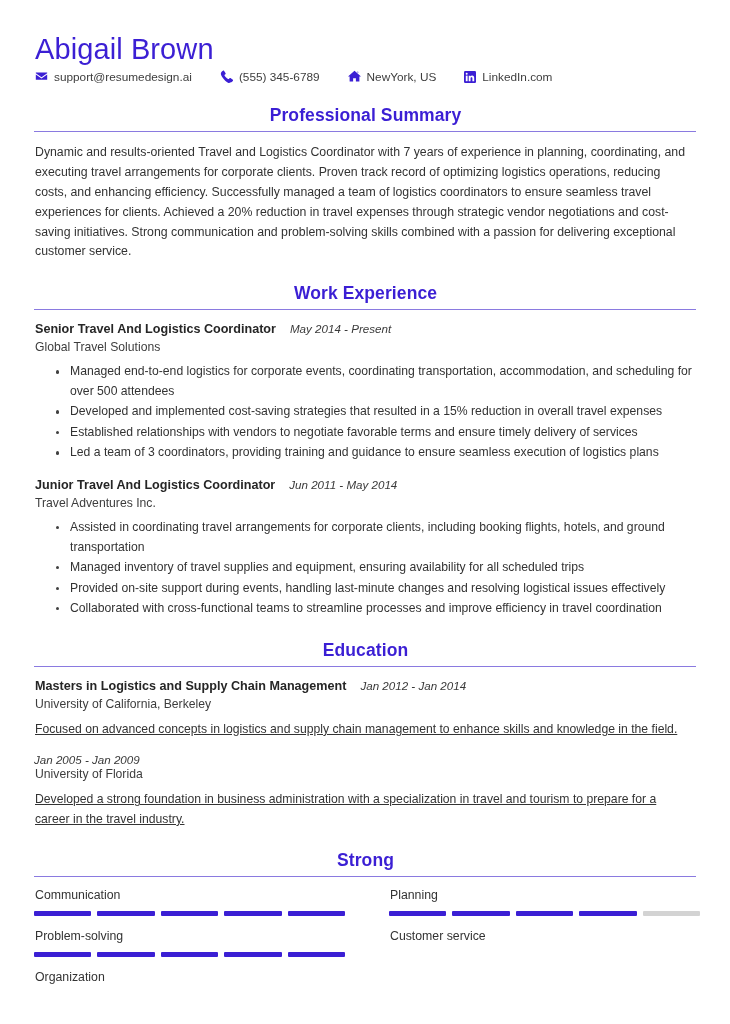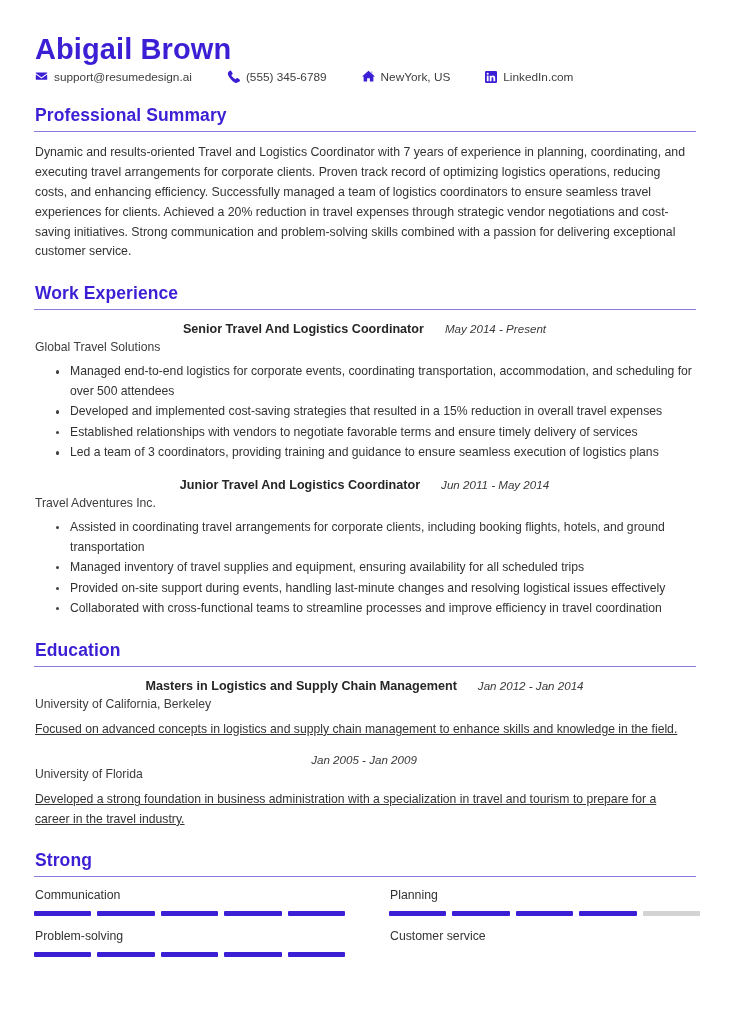--- a/index.html
+++ b/index.html
@@ -19,38 +19,38 @@
     height: 1024px;
     box-sizing: border-box;
     padding: 34px 34px 0 34px;
     position: relative;
     background: #ffffff;
   }
 
   
   .name {
     font-size: 29px;
-    font-weight: bold;
+    font-weight: normal;
     color: #3b1fd4;
     letter-spacing: 0.1px;
     line-height: 1.1;
     margin: 0 0 4px 1px;
   }
   .job-title {
     font-size: 14.5px;
     color: #3d3d3d;
     letter-spacing: 0.25px;
     margin: 0 0 11px 1px;
     font-weight: normal;
   }
   .contact-row {
     display: flex;
     align-items: center;
     flex-wrap: wrap;
-    gap: 16px;
+    gap: 9px;
     margin-left: 1px;
   }
   .contact-item {
     display: flex;
     align-items: center;
     font-size: 11.8px;
     color: #3d3d3d;
     margin-right: 19px;
     white-space: nowrap;
   }
@@ -65,20 +65,21 @@
   .contact-item svg { display: block; fill: #3b1fd4; }
 
   
   .section { margin-top: 21px; }
   .section-title {
     font-size: 17.5px;
     font-weight: bold;
     color: #3b1fd4;
     margin: 0 0 5px 1px;
     letter-spacing: 0.1px;
+    text-align: center;
   }
   .section-rule {
     height: 1px;
     background: #8a7ae0;
     width: 100%;
     margin-bottom: 11px;
   }
 
   
   .summary-text {
@@ -88,22 +89,22 @@
     margin: 0 2px 0 1px;
     text-align: left;
   }
 
   
   .entry { margin-bottom: 2px; }
   .entry + .entry { margin-top: 14px; }
   .entry-head {
     display: flex;
     align-items: baseline;
-    justify-content: center;
-    gap: 21px;
+    justify-content: flex-start;
+    gap: 14px;
   }
   .entry-role {
     font-size: 12.6px;
     font-weight: bold;
     color: #262626;
     margin: 0 0 1px 1px;
     line-height: 1.35;
   }
   .entry-dates {
     font-size: 11.6px;
@@ -323,16 +324,19 @@
             <div class="seg on" style="background: rgb(59, 31, 212);"></div>
             <div class="seg on" style="background: rgb(59, 31, 212);"></div>
             <div class="seg on" style="background: rgb(59, 31, 212);"></div>
             <div class="seg on" style="background: rgb(59, 31, 212);"></div>
             <div class="seg on" style="background: rgb(59, 31, 212);"></div>
           </div>
         </div>
         <div class="skill">
           <div class="skill-name">Customer service</div>
         </div>
+        <div class="skill">
+          <div class="skill-name">Organization</div>
+        </div>
       </div>
   </div>
 
 </div>
 
 </body></html>

